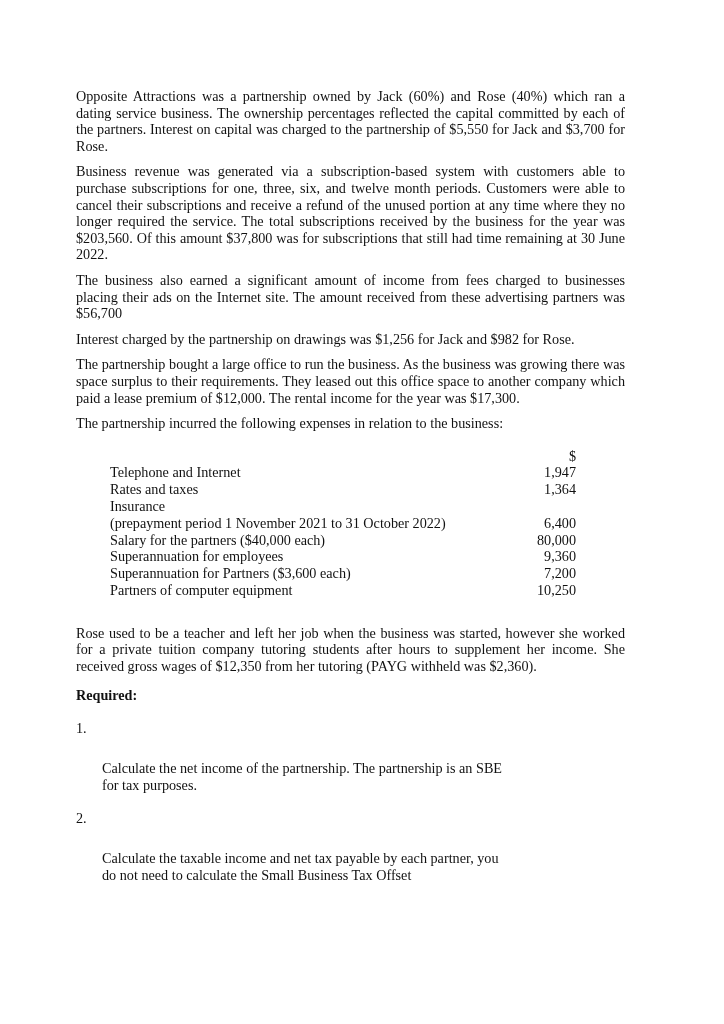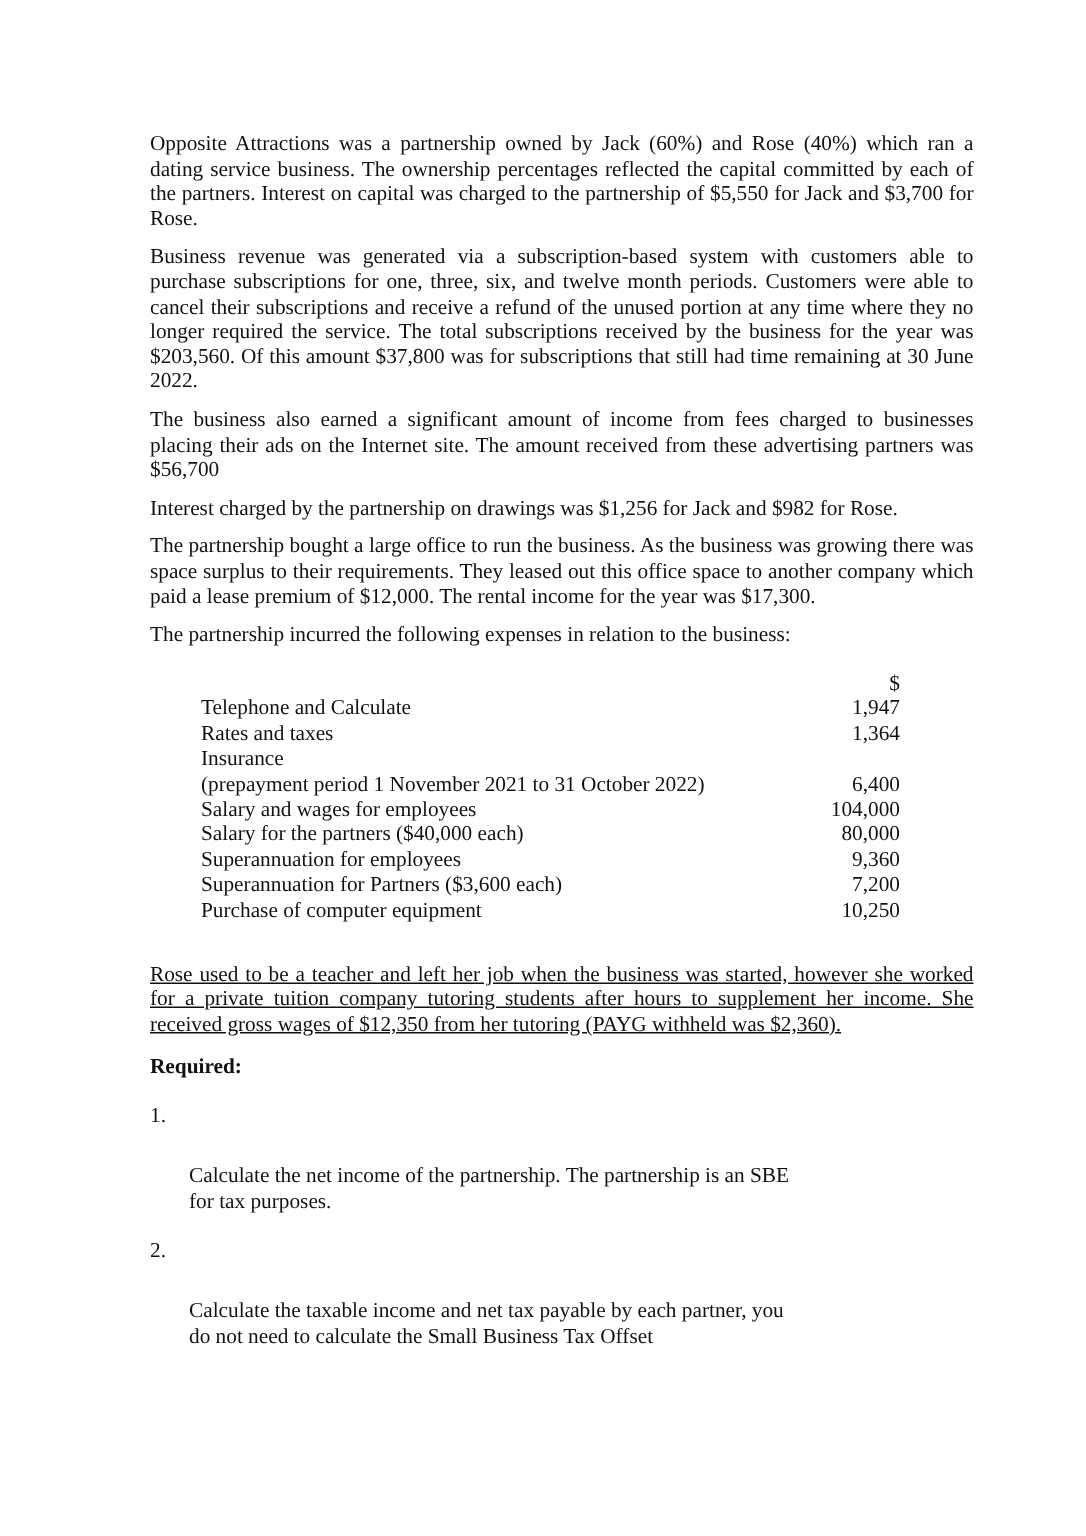--- a/index.html
+++ b/index.html
@@ -1,25 +1,25 @@
 <!DOCTYPE html>
 <html><head>
 <meta charset="utf-8">
 <style>
   html, body { margin: 0; padding: 0; background: #ffffff; }
   body {
     width: 724px; height: 1024px; overflow: hidden; position: relative;
     font-family: "Liberation Serif", serif; color: #111; font-size: 14.2px;
   }
-  .page { position: absolute; left: 100px; top: 88px; width: 549px; }
+  .page { position: absolute; left: 76px; top: 88px; width: 549px; }
   p { margin: 0 0 9px 0; line-height: 16.6px; text-align: justify; }
   .exp-table { margin-left: 34px; width: 466px; position: relative; margin-top: 3px; }
   .exp-row { display: flex; justify-content: space-between; line-height: 16.8px; }
   .exp-row .amt { text-align: right; min-width: 60px; }
-  .after-table { margin-top: 26px; text-decoration: underline; }
+  .after-table { margin-top: 26px; }
   .req-title { font-weight: bold; margin-top: 12px; margin-bottom: 16px; }
   .req-item { display: flex; width: 440px; line-height: 17px; margin-bottom: 16px; text-align: left; }
   .req-item .num { width: 26px; flex: none; }
   .req-item .txt { flex: 1; margin-top: 40px; }
 </style>
 </head>
 <body>
 
 <div class="page">
   <p>Opposite Attractions was a partnership owned by Jack (60%) and Rose (40%) which ran a dating service business.  The ownership percentages reflected the capital committed by each of the partners.  Interest on capital was charged to the partnership of $5,550 for Jack and $3,700 for Rose.</p>
@@ -28,53 +28,49 @@
   <p>Interest charged by the partnership on drawings was $1,256 for Jack and $982 for Rose.</p>
   <p>The partnership bought a large office to run the business.  As the business was growing there was space surplus to their requirements.  They leased out this office space to another company which paid a lease premium of $12,000.  The rental income for the year was $17,300.</p>
   <p style="margin-bottom:16px">The partnership incurred the following expenses in relation to the business:</p>
 
   <div class="exp-table">
     <div class="exp-row">
       <span></span>
       <span class="amt">$</span>
     </div>
     <div class="exp-row">
-      <span>Telephone and Calculate</span>
+      <span>Telephone and Internet</span>
       <span class="amt">1,947</span>
     </div>
     <div class="exp-row">
       <span>Rates and taxes</span>
       <span class="amt">1,364</span>
     </div>
     <div class="exp-row">
       <span>Insurance</span>
       <span class="amt"></span>
     </div>
     <div class="exp-row">
       <span>(prepayment period 1 November 2021 to 31 October 2022)</span>
       <span class="amt">6,400</span>
     </div>
     <div class="exp-row">
-      <span>Salary and wages for employees</span>
-      <span class="amt">104,000</span>
-    </div>
-    <div class="exp-row">
       <span>Salary for the partners ($40,000 each)</span>
       <span class="amt">80,000</span>
     </div>
     <div class="exp-row">
       <span>Superannuation for employees</span>
       <span class="amt">9,360</span>
     </div>
     <div class="exp-row">
       <span>Superannuation for Partners ($3,600 each)</span>
       <span class="amt">7,200</span>
     </div>
     <div class="exp-row">
-      <span>Purchase of computer equipment</span>
+      <span>Partners of computer equipment</span>
       <span class="amt">10,250</span>
     </div>
   </div>
 
   <div class="after-table">
     <p>Rose used to be a teacher and left her job when the business was started, however she worked for a private tuition company tutoring students after hours to supplement her income.  She received gross wages of $12,350 from her tutoring (PAYG withheld was $2,360).</p>
   </div>
 
   <div class="req-title">Required:</div>
 

